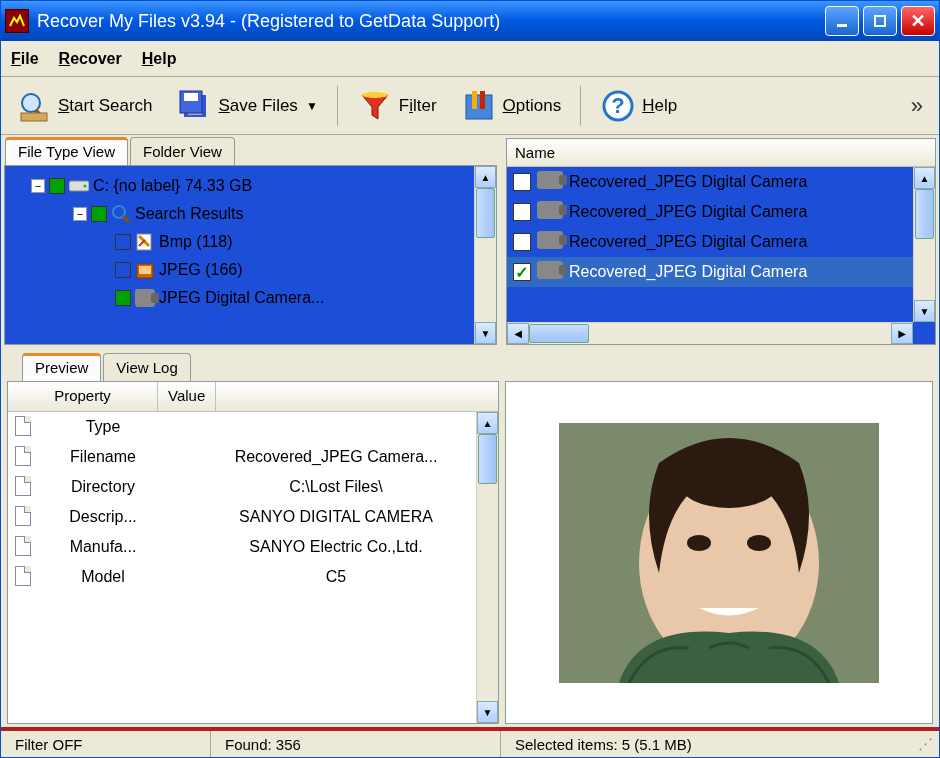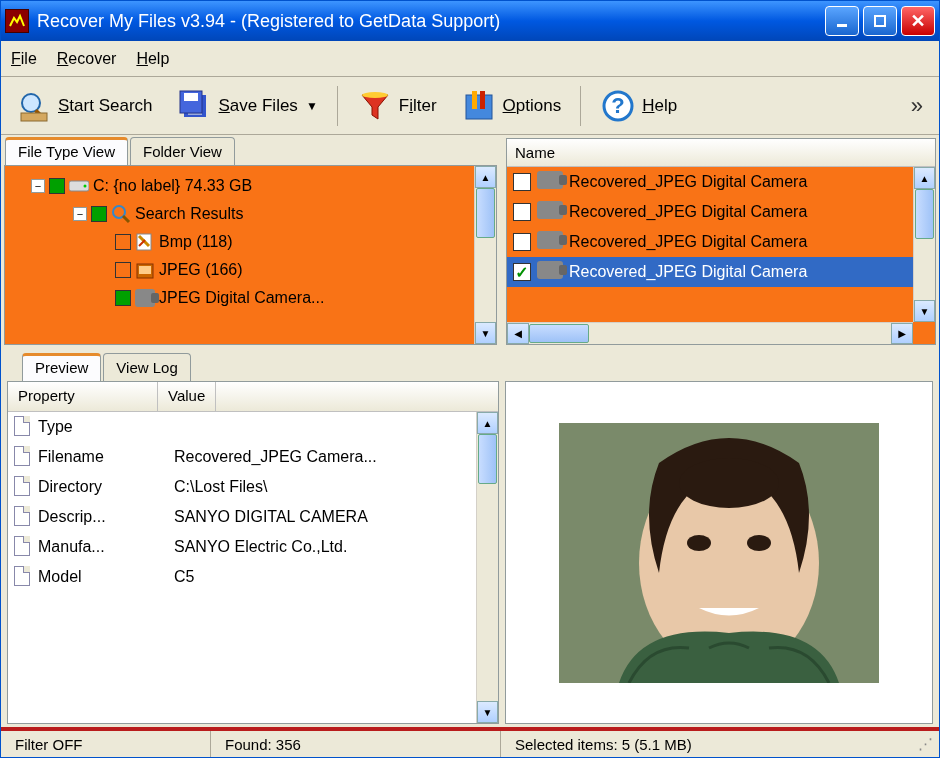--- a/index.html
+++ b/index.html
@@ -7,36 +7,36 @@
 .window { width: 940px; height: 758px; border: 1px solid #0052cc; display: flex; flex-direction: column; }
 .titlebar { height: 40px; background: linear-gradient(to bottom, #3d95ff 0%, #0058e1 50%, #0046b8 100%); display: flex; align-items: center; color: #fff; font-size: 18px; padding: 0 4px; }
 .titlebar .app-icon { width: 24px; height: 24px; background: #8b0000; border: 1px solid #400; margin-right: 8px; display: flex; align-items: center; justify-content: center; }
 .titlebar .app-icon svg { width: 18px; height: 18px; }
 .titlebar .title-text { flex: 1; }
 .titlebar .winbtns { display: flex; gap: 4px; }
 .titlebar .winbtn { width: 34px; height: 30px; border: 1px solid #fff; border-radius: 4px; display: flex; align-items: center; justify-content: center; color: #fff; font-weight: bold; font-size: 18px; cursor: pointer; }
 .winbtn.min, .winbtn.max { background: linear-gradient(to bottom, #5aa5ff, #1966d0); }
 .winbtn.close { background: linear-gradient(to bottom, #f66, #c80000); }
 .menubar { height: 36px; background: #ece9d8; border-bottom: 1px solid #aca899; display: flex; align-items: center; padding: 0 10px; gap: 20px; font-size: 16px; }
-.menubar .menu-item { cursor: pointer; }
+.menubar .menu-item { cursor: pointer; font-weight: bold; }
 .menubar .menu-item .ul { text-decoration: underline; }
 .toolbar { height: 58px; background: #ece9d8; border-bottom: 1px solid #aca899; display: flex; align-items: center; padding: 0 6px; gap: 6px; font-size: 17px; }
 .toolbar .tbtn { display: flex; align-items: center; gap: 6px; padding: 4px 8px; cursor: pointer; border: 1px solid transparent; border-radius: 3px; }
 .toolbar .sep { width: 1px; height: 40px; background: #aca899; margin: 0 4px; }
 .toolbar .ticon { width: 36px; height: 36px; display: flex; align-items: center; justify-content: center; }
 .toolbar .chev { font-size: 22px; color: #333; margin-left: auto; padding-right: 10px; cursor: pointer; }
 .toolbar .dd { font-size: 12px; margin-left: 2px; }
 .content { flex: 1; display: flex; flex-direction: column; background: #ece9d8; }
 .top-panes { display: flex; height: 216px; border-bottom: 3px solid #ece9d8; }
 .left-pane { width: 502px; display: flex; flex-direction: column; border-right: 3px solid #ece9d8; }
 .right-pane { flex: 1; display: flex; flex-direction: column; }
 .tabs-row { display: flex; height: 30px; background: #ece9d8; padding-left: 4px; align-items: flex-end; }
 .tab { padding: 5px 12px; background: #ece9d8; border: 1px solid #919b9c; border-bottom: none; border-radius: 4px 4px 0 0; margin-right: 2px; cursor: pointer; font-size: 15px; position: relative; text-align: center; }
 .tab.active { background: #fcfcfe; border-top: 3px solid #e68b2c; padding-top: 3px; z-index: 2; }
-.pane-body { flex: 1; background: #f97316; border: 1px solid #919b9c; margin: 0 3px 3px 3px; overflow: hidden; position: relative; }
+.pane-body { flex: 1; background: #1d4ed8; border: 1px solid #919b9c; margin: 0 3px 3px 3px; overflow: hidden; position: relative; }
 .tree { padding: 6px 4px; font-size: 16px; }
 .tree-row { display: flex; align-items: center; height: 28px; gap: 4px; }
 .tree-row .exp { width: 14px; height: 14px; border: 1px solid #919b9c; display: flex; align-items: center; justify-content: center; font-size: 11px; cursor: pointer; background: #fff; }
 .tree-row .chk { width: 16px; height: 16px; border: 1px solid #333; cursor: pointer; display: flex; align-items: center; justify-content: center; }
 .tree-row .chk.green { background: #00a000; }
 .tree-row .ticon2 { width: 20px; height: 20px; display: flex; align-items: center; justify-content: center; }
 .tree-row .label { white-space: nowrap; }
 .indent1 { padding-left: 22px; }
 .indent2 { padding-left: 64px; }
 .indent3 { padding-left: 106px; }
@@ -51,21 +51,21 @@
 .file-list { font-size: 16px; }
 .file-row { display: flex; align-items: center; height: 30px; gap: 6px; padding-left: 6px; }
 .file-row.sel { background: #316ac5; color: #fff; }
 .file-row .fchk { width: 18px; height: 18px; border: 1px solid #333; background: #fff; cursor: pointer; display: flex; align-items: center; justify-content: center; }
 .file-row .fchk.checked::after { content: '✓'; color: #009000; font-weight: bold; }
 .file-row .ficon { width: 26px; height: 22px; }
 .camera-icon { display: inline-block; width: 26px; height: 18px; background: #888; border-radius: 3px; position: relative; }
 .camera-icon::before { content: ''; position: absolute; right: -4px; top: 4px; width: 8px; height: 10px; background: #666; border-radius: 2px; }
 .bottom-panes { flex: 1; display: flex; flex-direction: column; }
 .bottom-content { flex: 1; display: flex; }
-.prop-pane { width: 492px; display: flex; flex-direction: column; border: 1px solid #919b9c; margin: 0 3px 3px 6px; background: #fff; position: relative; }
+.prop-pane { width: 492px; display: flex; flex-direction: column; border: 1px solid #919b9c; margin: 0 3px 3px 6px; background: #fff; position: relative; text-align: center; }
 .prop-header { display: flex; height: 30px; background: linear-gradient(to bottom, #fff, #ece9d8); border-bottom: 1px solid #c0c0c0; }
 .prop-header .col { padding: 5px 10px; border-right: 1px solid #c0c0c0; font-size: 15px; cursor: pointer; }
 .prop-header .col:first-child { width: 150px; }
 .prop-list { font-size: 16px; }
 .prop-row { display: flex; align-items: center; height: 30px; padding-left: 6px; gap: 6px; }
 .prop-row .picon { width: 18px; height: 22px; }
 .doc-icon { display: inline-block; width: 16px; height: 20px; background: #fff; border: 1px solid #88a; position: relative; }
 .doc-icon::before { content: ''; position: absolute; right: -1px; top: -1px; width: 6px; height: 6px; background: #ece9d8; border-left: 1px solid #88a; border-bottom: 1px solid #88a; }
 .prop-row .pname { width: 130px; white-space: nowrap; overflow: hidden; text-overflow: ellipsis; }
 .prop-row .pval { flex: 1; white-space: nowrap; overflow: hidden; text-overflow: ellipsis; }

